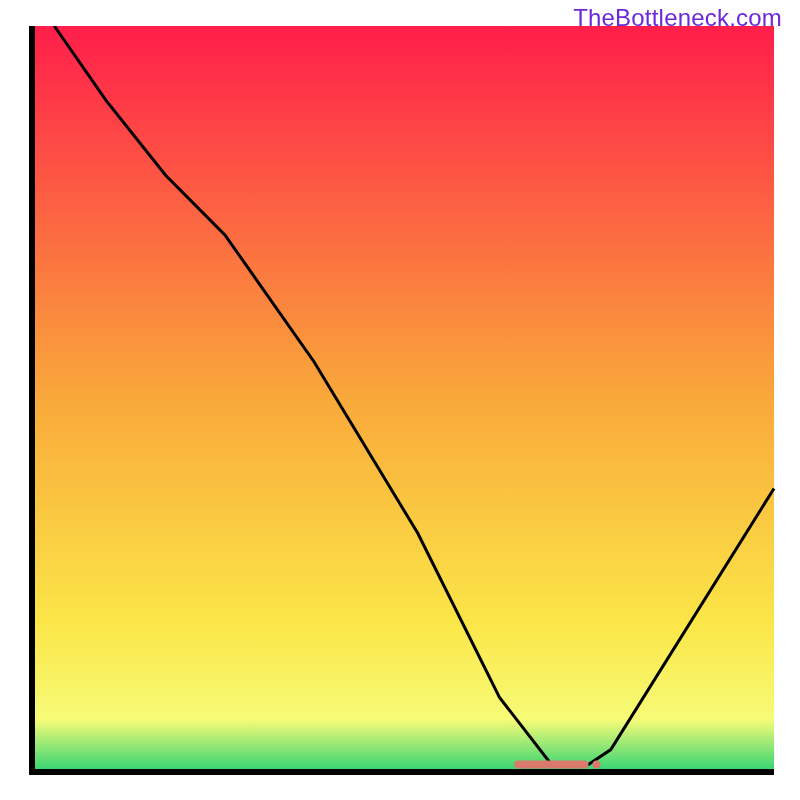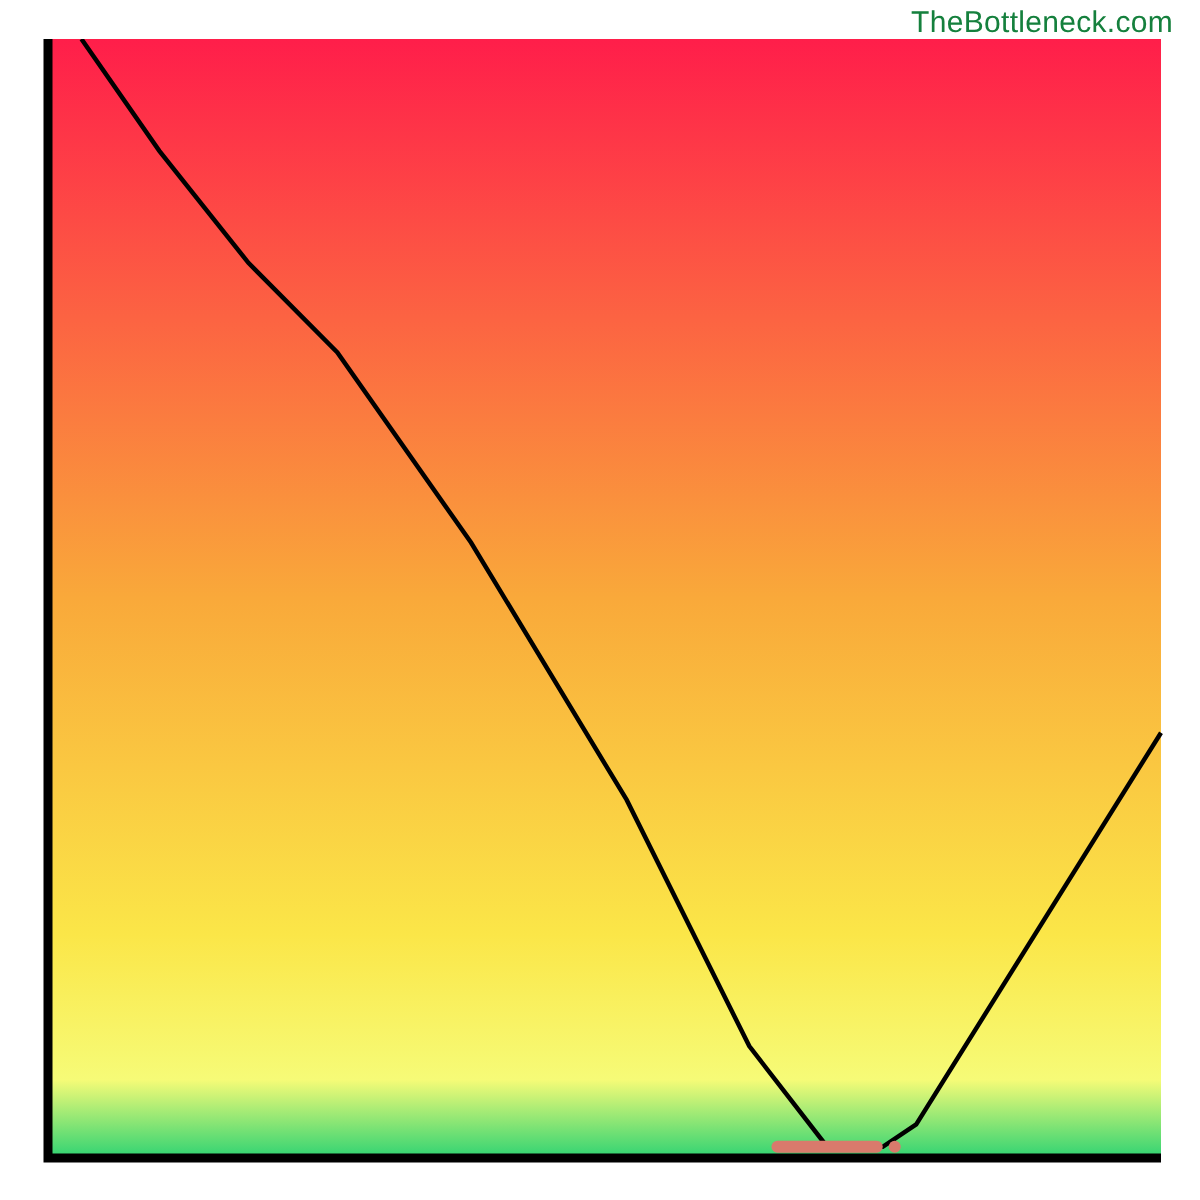--- a/index.html
+++ b/index.html
@@ -8,22 +8,22 @@
     width: 800px;
     height: 800px;
     background: #ffffff;
     font-family: Arial, sans-serif;
     position: relative;
   }
   .watermark {
     position: absolute;
     top: 4px;
     right: 18px;
-    font-size: 20px;
-    color: #15803d;
+    font-size: 24px;
+    color: #6d28d9;
     letter-spacing: 0.2px;
   }
   .plot {
     position: absolute;
     left: 28px;
     top: 26px;
     width: 750px;
     height: 750px;
   }
   .plot svg {

